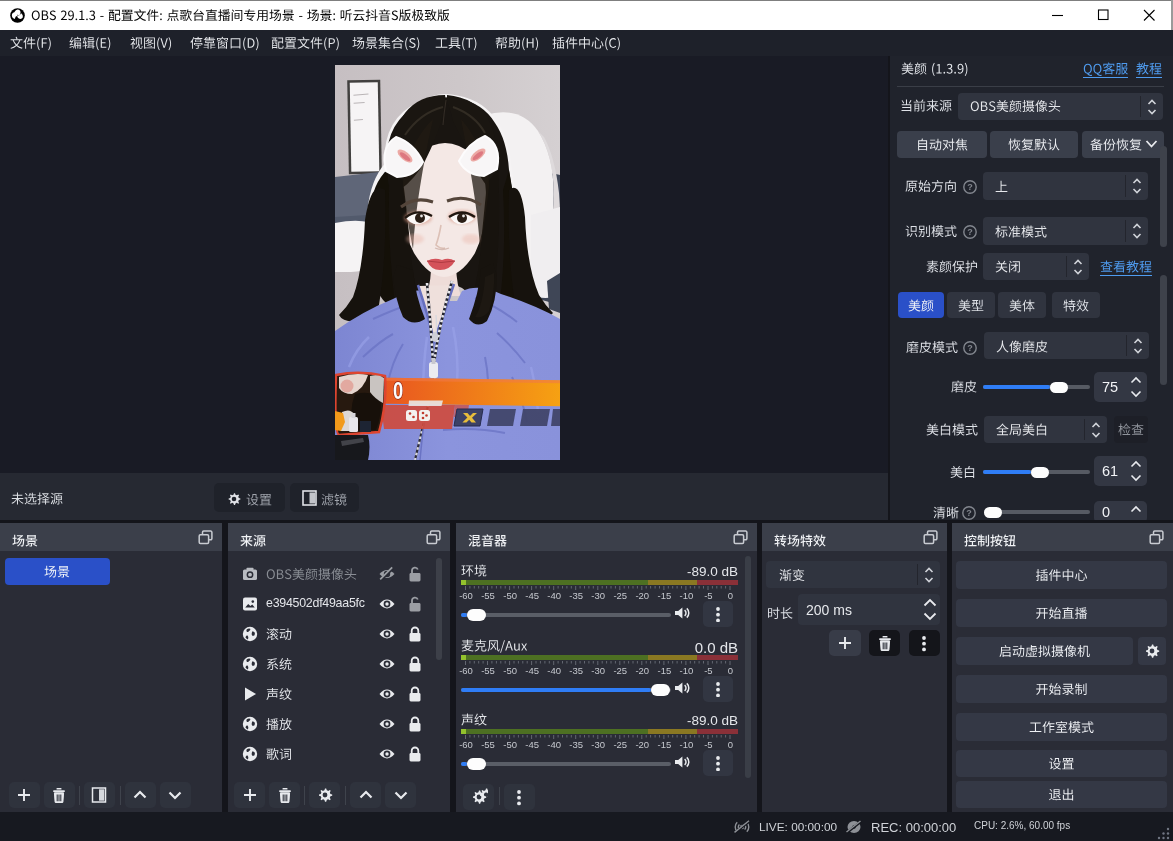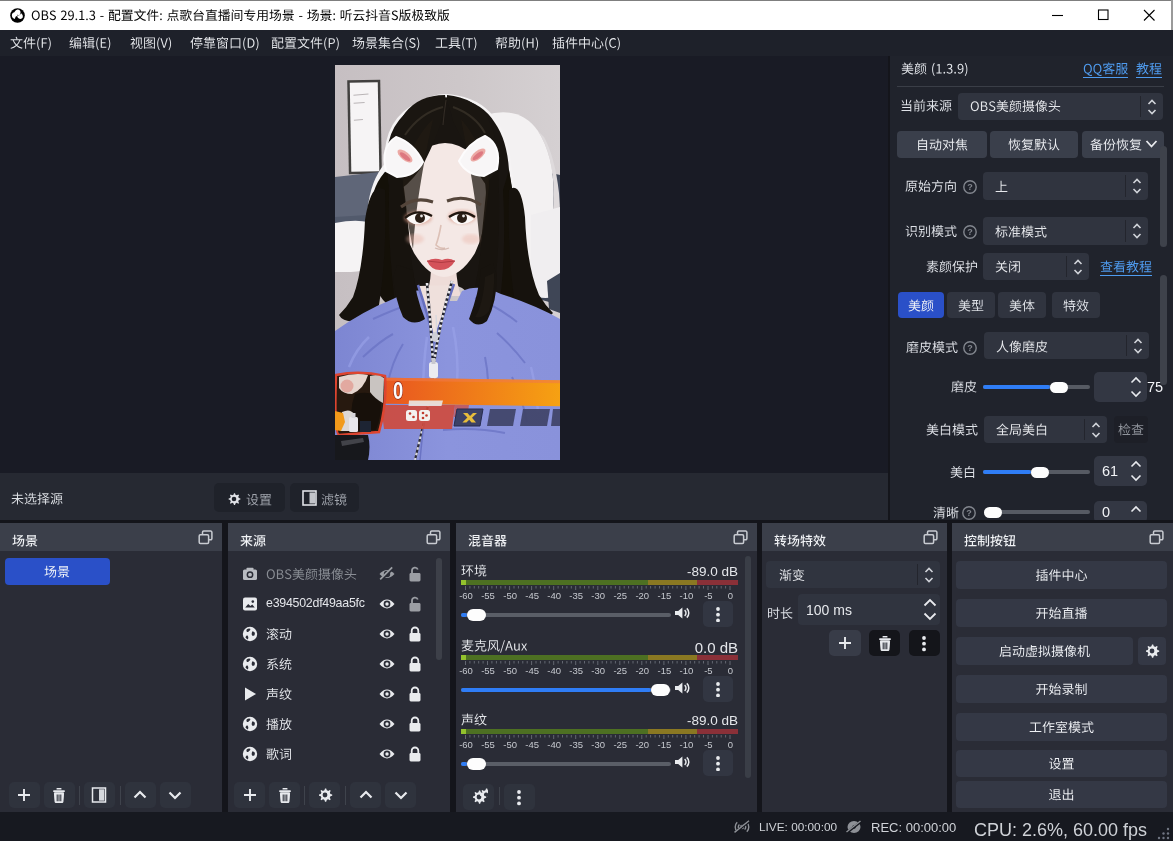--- a/index.html
+++ b/index.html
@@ -101,21 +101,21 @@
     <svg style="position:absolute;left:1132.5px;top:336.5px;" width="10" height="18" viewBox="0 0 10 18">
       <g stroke="#d0d3d9" stroke-width="1.6" fill="none">
 <path d="M1.5 6 L5 2.5 L8.5 6"></path>
         <path d="M1.5 12 L5 15.5 L8.5 12"></path>
       </g>
     </svg>
     <div style="position:absolute;left:983px;top:385px;width:107px;height:4px;background:#565a63;border-radius:2px;"></div>
     <div style="position:absolute;left:983px;top:385px;width:67px;height:4px;background:#2f7df6;border-radius:2px;"></div>
     <div style="position:absolute;left:1050px;top:381.5px;width:18px;height:11px;background:#fdfdfd;border-radius:5.5px;"></div>
     <div style="position:absolute;left:1094px;top:372px;width:53px;height:30px;background:#333743;border-radius:5px;"></div>
-    <div style="position:absolute;left:1102px;top:378.5px;font-size:14.5px;color:#f2f3f6;font-weight:normal;white-space:nowrap;margin-left:45px;">75</div>
+    <div style="position:absolute;left:1102px;top:378.5px;font-size:14.5px;color:#f2f3f6;font-weight:normal;white-space:nowrap;">75</div>
     <svg style="position:absolute;left:1129px;top:376px;" width="14" height="8" viewBox="0 0 14 8">
       <path d="M2.5 6.5 L7 2 L11.5 6.5" stroke="#e8eaee" stroke-width="1.6" fill="none"></path>
     </svg>
     <svg style="position:absolute;left:1129px;top:390px;" width="14" height="8" viewBox="0 0 14 8">
       <path d="M2.5 1.5 L7 6 L11.5 1.5" stroke="#e8eaee" stroke-width="1.6" fill="none"></path>
     </svg>
     <div style="position:absolute;left:984px;top:416px;width:123px;height:27px;background:#30343f;border-radius:4px;"></div>
     <div style="position:absolute;left:1084px;top:419px;width:1px;height:21px;background:#23252d;"></div>
     <svg style="position:absolute;left:1090.5px;top:420.5px;" width="10" height="18" viewBox="0 0 10 18">
       <g stroke="#d0d3d9" stroke-width="1.6" fill="none">
@@ -676,21 +676,21 @@
     <div style="position:absolute;left:745px;top:556px;width:6px;height:222px;background:#3a3e47;border-radius:3px;"></div>
     <div style="position:absolute;left:766px;top:561px;width:174px;height:27px;background:#30343f;border-radius:4px;"></div>
     <div style="position:absolute;left:917px;top:564px;width:1px;height:21px;background:#23252d;"></div>
     <svg style="position:absolute;left:923.5px;top:565.5px;" width="10" height="18" viewBox="0 0 10 18">
       <g stroke="#d0d3d9" stroke-width="1.6" fill="none">
 <path d="M1.5 6 L5 2.5 L8.5 6"></path>
         <path d="M1.5 12 L5 15.5 L8.5 12"></path>
       </g>
     </svg>
     <div style="position:absolute;left:798px;top:594px;width:142px;height:31px;background:#30343f;border-radius:4px;"></div>
-    <div style="position:absolute;left:806px;top:602px;font-size:14px;color:#e6e8ec;font-weight:normal;white-space:nowrap;">100 ms</div>
+    <div style="position:absolute;left:806px;top:602px;font-size:14px;color:#e6e8ec;font-weight:normal;white-space:nowrap;">200 ms</div>
     <svg style="position:absolute;left:922px;top:598px;" width="16" height="10" viewBox="0 0 16 10">
       <path d="M2.5 7.5 L8 2 L13.5 7.5" stroke="#e8eaee" stroke-width="1.8" fill="none"></path>
     </svg>
     <svg style="position:absolute;left:922px;top:611px;" width="16" height="10" viewBox="0 0 16 10">
       <path d="M2.5 2.5 L8 8 L13.5 2.5" stroke="#e8eaee" stroke-width="1.8" fill="none"></path>
     </svg>
     <div style="position:absolute;left:829px;top:630px;width:32px;height:26px;background:#383c48;border-radius:5px;"></div>
     <svg style="position:absolute;left:837.0px;top:635.0px;" width="16" height="16" viewBox="0 0 16 16">
       <path d="M8 2 v12 M2 8 h12" stroke="#e8eaee" stroke-width="1.9" fill="none"></path>
     </svg>
@@ -735,21 +735,21 @@
       </g>
     </svg>
     <div style="position:absolute;left:759px;top:820px;font-size:11.8px;color:#cfd2d7;font-weight:normal;white-space:nowrap;">LIVE: 00:00:00</div>
     <svg style="position:absolute;left:845px;top:820px;" width="18" height="14" viewBox="0 0 18 14">
       <ellipse cx="9" cy="7" rx="6.5" ry="6" fill="#8d9096"></ellipse>
 <circle cx="9" cy="7" r="1.8" fill="#15171e"></circle>
 <line x1="2" y1="12.5" x2="16" y2="1.5" stroke="#15171e" stroke-width="2.6"></line>
 <line x1="1.5" y1="12" x2="15.5" y2="1" stroke="#8d9096" stroke-width="1.4"></line>
     </svg>
     <div style="position:absolute;left:871px;top:820px;font-size:13px;color:#cfd2d7;font-weight:normal;white-space:nowrap;">REC: 00:00:00</div>
-    <div style="position:absolute;left:974px;top:820px;font-size:18px;color:#cfd2d7;font-weight:normal;white-space:nowrap;text-align:right;">CPU: 2.6%, 60.00 fps</div>
+    <div style="position:absolute;left:974px;top:820px;font-size:10px;color:#cfd2d7;font-weight:normal;white-space:nowrap;text-align:right;">CPU: 2.6%, 60.00 fps</div>
     <svg style="position:absolute;left:1155px;top:825px;" width="16" height="15" viewBox="0 0 16 15">
       <g fill="#707582">
 <circle cx="13" cy="13" r="1.2"></circle>
         <circle cx="13" cy="8.5" r="1.2"></circle>
         <circle cx="13" cy="4" r="1.2"></circle>
 <circle cx="8.5" cy="13" r="1.2"></circle>
         <circle cx="8.5" cy="8.5" r="1.2"></circle>
         <circle cx="4" cy="13" r="1.2"></circle>
       </g>
     </svg>

